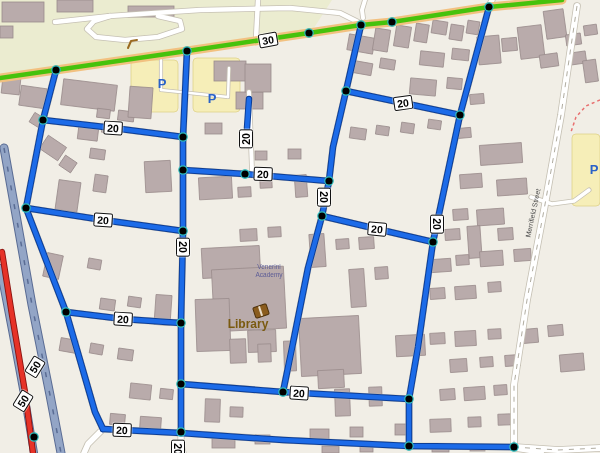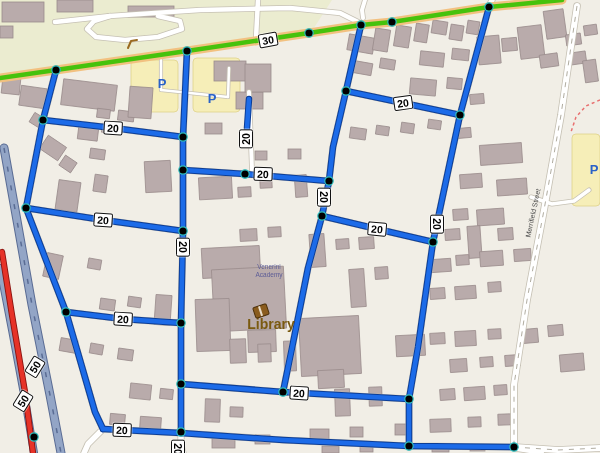--- a/index.html
+++ b/index.html
@@ -288,19 +288,19 @@
       <div class="badge" style="left: 437px; top: 224px; transform: translate(-50%, -50%) rotate(90deg);">20</div>
       <div class="badge" style="left: 123px; top: 319px; transform: translate(-50%, -50%) rotate(3deg);">20</div>
       <div class="badge" style="left: 299px; top: 393px; transform: translate(-50%, -50%) rotate(3deg);">20</div>
       <div class="badge" style="left: 122px; top: 430px; transform: translate(-50%, -50%) rotate(2deg);">20</div>
       <div class="badge" style="left: 178px; top: 449px; transform: translate(-50%, -50%) rotate(90deg);">20</div>
       <div class="badge" style="left: 35px; top: 367px; transform: translate(-50%, -50%) rotate(-58deg);">50</div>
       <div class="badge" style="left: 23px; top: 401px; transform: translate(-50%, -50%) rotate(-58deg);">50</div>
       <div class="maplabel" style="left: 533px; top: 213px; font-size: 7px; color: rgb(76, 76, 76); font-weight: normal; transform: translate(-50%, -50%) rotate(-78deg);">Merrifield Street</div>
       <div class="maplabel" style="left: 269px; top: 266px; font-size: 6.5px; color: rgb(92, 92, 150); font-weight: normal; transform: translate(-50%, -50%) rotate(0deg);">Venerini</div>
       <div class="maplabel" style="left: 269px; top: 274px; font-size: 6.5px; color: rgb(92, 92, 150); font-weight: normal; transform: translate(-50%, -50%) rotate(0deg);">Academy</div>
-      <div class="maplabel" style="left: 271px; top: 324px; font-size: 14px; color: rgb(122, 90, 16); font-weight: bold; transform: translate(-50%, -50%) rotate(0deg);">Library</div>
+      <div class="maplabel" style="left: 248px; top: 324px; font-size: 12px; color: rgb(122, 90, 16); font-weight: bold; transform: translate(-50%, -50%) rotate(0deg);">Library</div>
       <div class="p-icon" style="left: 162px; top: 84px;">P</div>
       <div class="p-icon" style="left: 212px; top: 99px;">P</div>
       <div class="p-icon" style="left: 594px; top: 170px;">P</div>
       <div class="book" style="left: 261px; top: 311px;"></div>
     </div>
 </div>
 
 </body></html>

